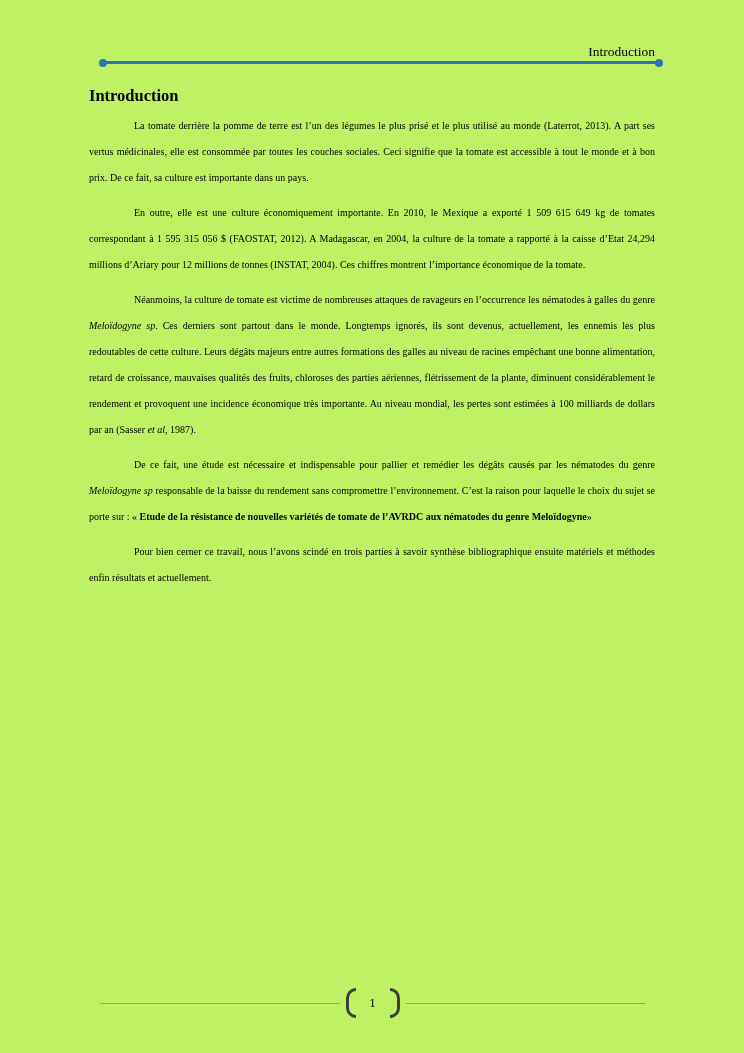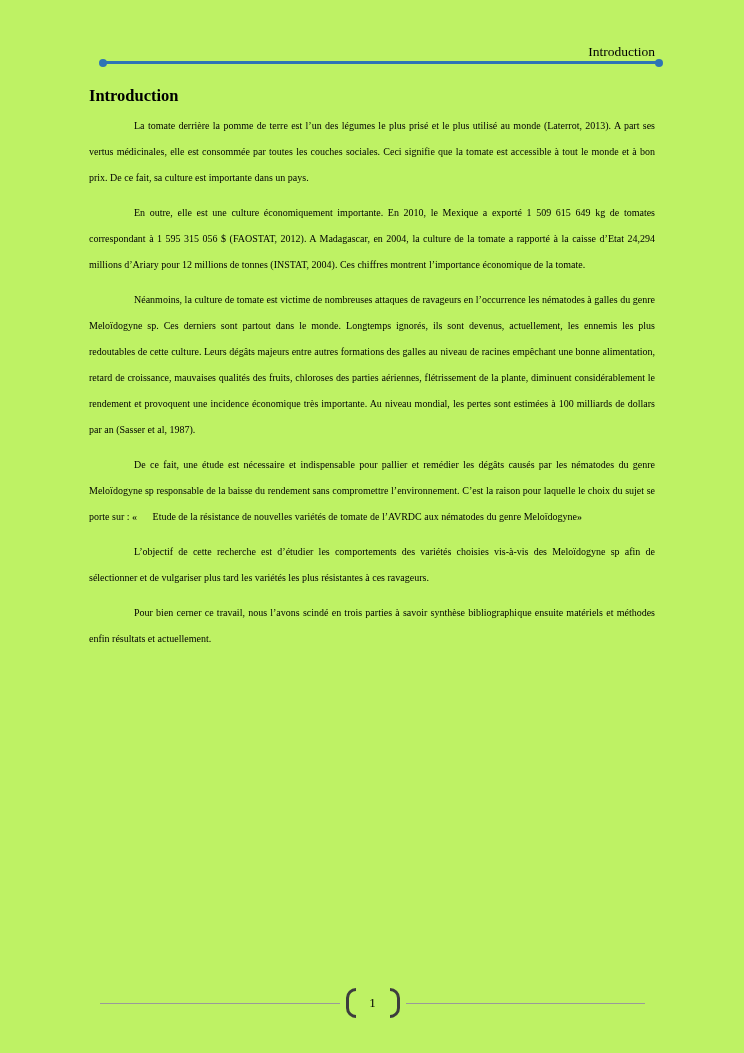--- a/index.html
+++ b/index.html
@@ -59,22 +59,22 @@
     font-weight:bold;
     margin:0 0 7px 0;
   }
   .para{
     font-size:10px;
     line-height:26px;
     text-align:justify;
     text-indent:45px;
     margin:0 0 9px 0;
   }
-  .run.italic{}
-  .run.bold{font-weight:normal;margin-left:13px;}
+  .run.italic{font-style:italic;}
+  .run.bold{font-weight:bold;}
 
   
   .footer{
     position:absolute;
     top:987px;
     left:100px;
     width:545px;
     height:32px;
     display:flex;
     align-items:center;
@@ -121,21 +121,20 @@
   </div>
 
   <div class="doc-body">
     <h1 class="doc-title">Introduction</h1>
 
     <div>
         <p class="para"><span class="run normal">La tomate derrière la pomme de terre est l’un des légumes le plus prisé et le plus utilisé au monde (Laterrot, 2013). A part ses vertus médicinales, elle est consommée par toutes les couches sociales. Ceci signifie que la tomate est accessible à tout le monde et à bon prix. De ce fait, sa culture est importante dans un pays.</span></p>
         <p class="para"><span class="run normal">En outre, elle est une culture économiquement importante. En 2010, le Mexique a exporté 1 509 615 649 kg de tomates correspondant à 1 595 315 056 $ (FAOSTAT, 2012). A Madagascar, en 2004, la culture de la tomate a rapporté à la caisse d’Etat 24,294 millions d’Ariary pour 12 millions de tonnes (INSTAT, 2004). Ces chiffres montrent l’importance économique de la tomate.</span></p>
         <p class="para"><span class="run normal">Néanmoins, la culture de tomate est victime de nombreuses attaques de ravageurs en l’occurrence les nématodes à galles du genre </span><span class="run italic">Meloïdogyne sp</span><span class="run normal">. Ces derniers sont partout dans le monde. Longtemps ignorés, ils sont devenus, actuellement, les ennemis les plus redoutables de cette culture. Leurs dégâts majeurs entre autres formations des galles au niveau de racines empêchant une bonne alimentation, retard de croissance, mauvaises qualités des fruits, chloroses des parties aériennes, flétrissement de la plante, diminuent considérablement le rendement et provoquent une incidence économique très importante. Au niveau mondial, les pertes sont estimées à 100 milliards de dollars par an (Sasser </span><span class="run italic">et al</span><span class="run normal">, 1987).</span></p>
         <p class="para"><span class="run normal">De ce fait, une étude est nécessaire et indispensable pour pallier et remédier les dégâts causés par les nématodes du genre </span><span class="run italic">Meloïdogyne sp</span><span class="run normal"> responsable de la baisse du rendement sans compromettre l’environnement. C’est la raison pour laquelle le choix du sujet se porte sur : « </span><span class="run bold">Etude de la résistance de nouvelles variétés de tomate de l’AVRDC aux nématodes du genre Meloïdogyne</span><span class="run normal">»</span></p>
-        <p class="para"><span class="run normal">L’objectif de cette recherche est d’étudier les comportements des variétés choisies vis-à-vis des </span><span class="run italic">Meloïdogyne sp</span><span class="run normal"> afin de sélectionner et de vulgariser plus tard les variétés les plus résistantes à ces ravageurs.</span></p>
         <p class="para"><span class="run normal">Pour bien cerner ce travail, nous l’avons scindé en trois parties à savoir synthèse bibliographique ensuite matériels et méthodes enfin résultats et actuellement.</span></p>
       </div>
   </div>
 
   <div class="footer">
     <div class="footer-line"></div>
     <div class="bracket left"></div>
     <div class="page-number">1</div>
     <div class="bracket right"></div>
     <div class="footer-line"></div>

